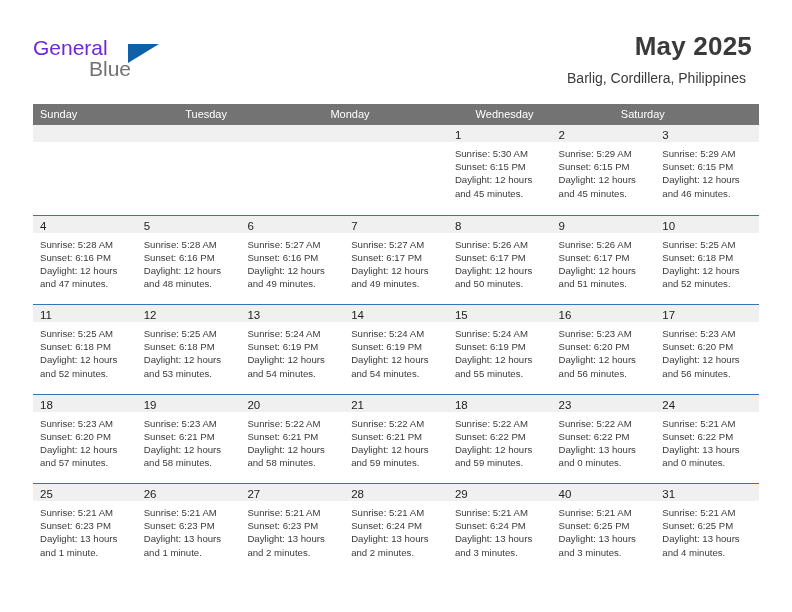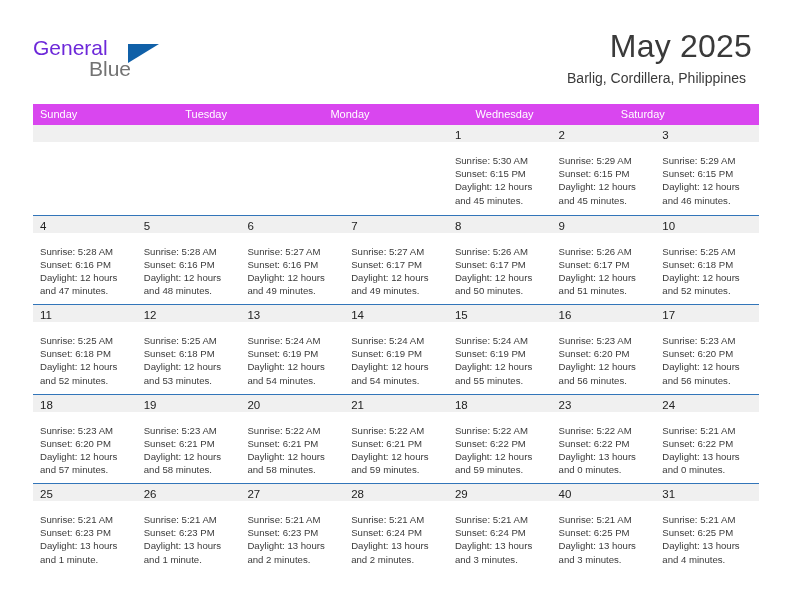--- a/index.html
+++ b/index.html
@@ -63,23 +63,23 @@
     border-left: 31px solid #1060a8;
     border-bottom: 19px solid transparent;
   }
   .title-block {
     position: absolute;
     right: 40px;
     top: 30px;
     text-align: right;
   }
   .cal-title {
-    font-size: 32px;
+    font-size: 26px;
     color: #3a3a3a;
-    font-weight: normal;
+    font-weight: bold;
     margin: 0;
     line-height: 32px;
     letter-spacing: 0.2px;
   }
   .cal-subtitle {
     font-size: 14px;
     color: #3a3a3a;
     margin: 6px;
     margin-top: 8px;
     line-height: 16px;
@@ -87,21 +87,21 @@
 
   
   .calendar {
     position: absolute;
     left: 33px;
     top: 104px;
     width: 726px;
   }
   .weekhead {
     display: flex;
-    background: #d946ef;
+    background: #737373;
     height: 21px;
   }
   .weekhead .dayname {
     flex: 1 1 0;
     color: #ffffff;
     font-size: 11px;
     line-height: 21px;
     padding-left: 7px;
     box-sizing: border-box;
     white-space: nowrap;
@@ -127,21 +127,21 @@
     padding-left: 7px;
     box-sizing: border-box;
   }
   .daynum {
     font-size: 11.5px;
     line-height: 17px;
     color: #222222;
   }
   .details {
     padding-left: 7px;
-    padding-top: 12px;
+    padding-top: 5px;
     box-sizing: border-box;
   }
   .details div {
     font-size: 9.6px;
     line-height: 13.2px;
     color: #3b3b3b;
     white-space: nowrap;
   }
 </style>
 </head>

